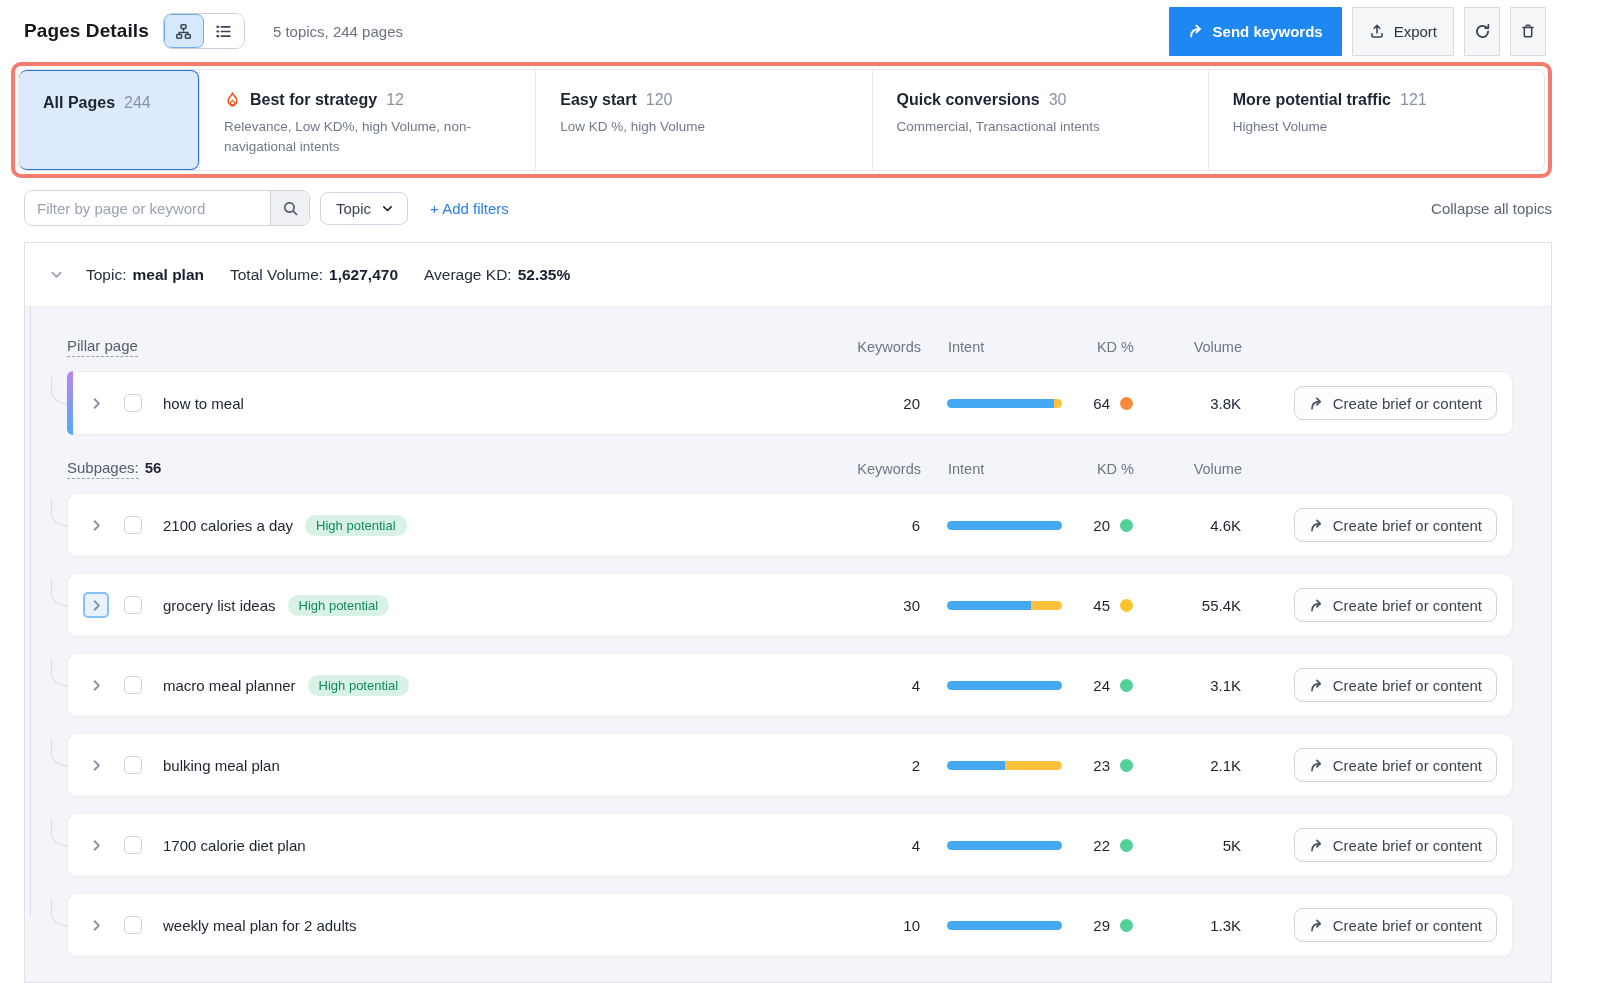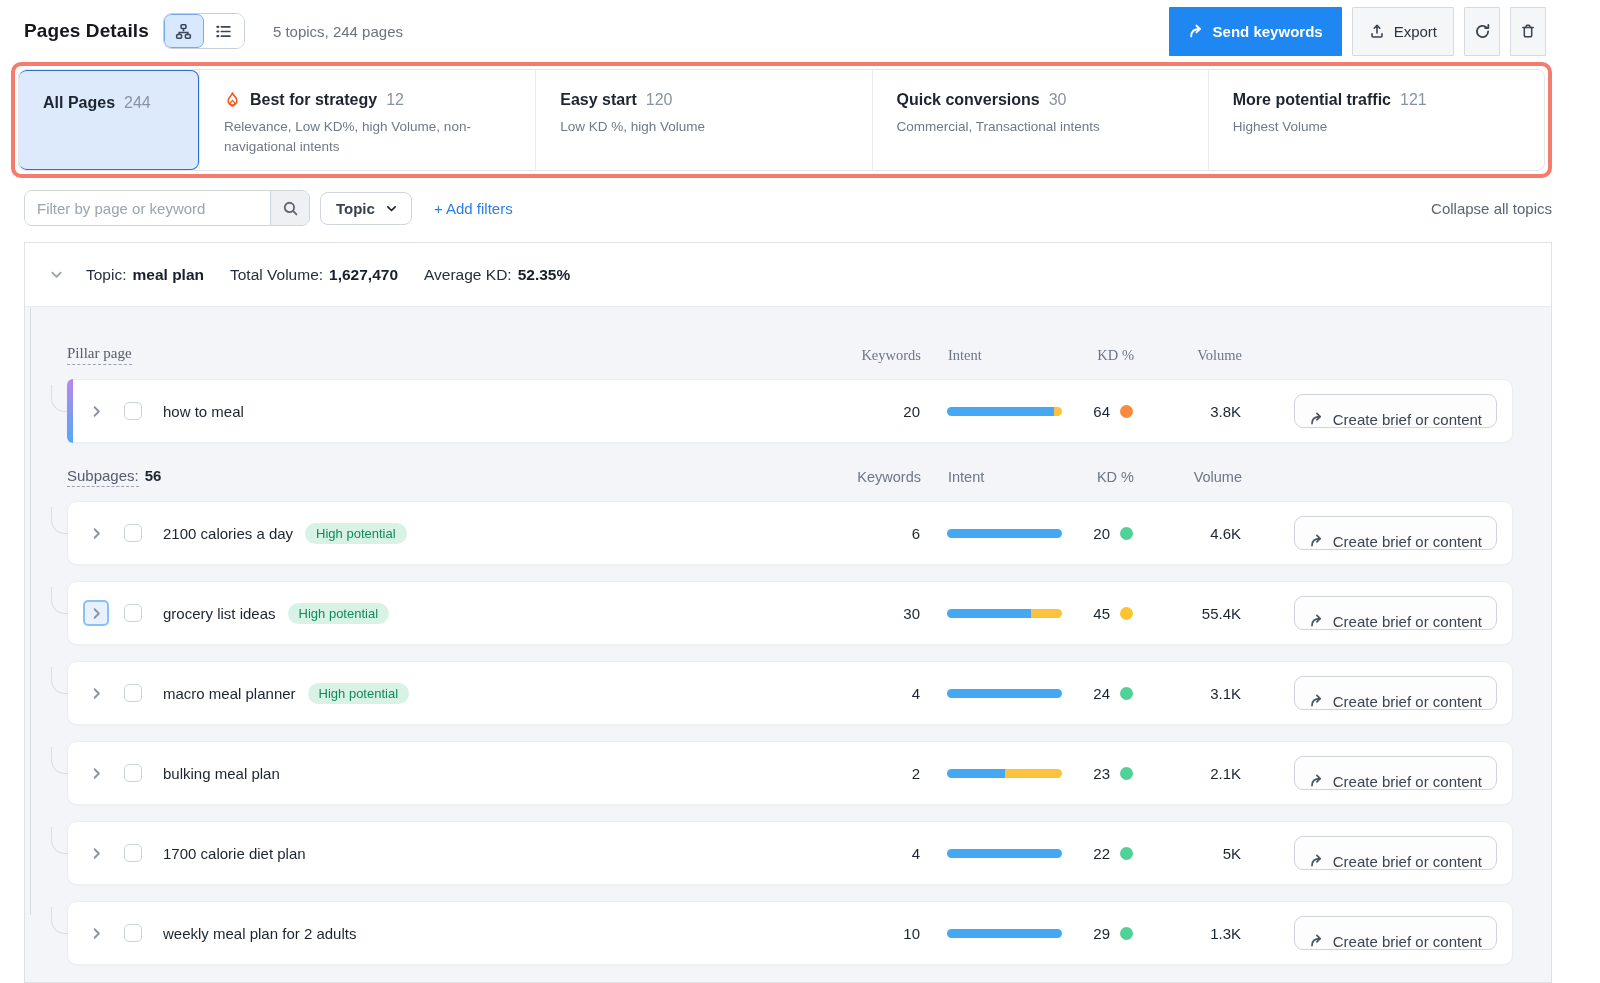--- a/index.html
+++ b/index.html
@@ -30,37 +30,37 @@
   .tab-title { font-size:16px; font-weight:700; color:#1d2530; }
   .tab-count { font-size:16px; color:#8a93a3; }
   .tab-desc { margin-top:8px; font-size:13.5px; line-height:1.5; color:#707988; max-width:290px; }
 
   
   .filter-row { display:flex; align-items:center; margin:12px 48px 0 24px; height:36px; }
   .search-box { display:flex; width:286px; height:36px; border:1px solid #cfd5dd; border-radius:8px; overflow:hidden; background:#fff; }
   .search-box input { flex:1; border:none; outline:none; padding:0 12px; font-size:15px; font-family:"Liberation Sans",sans-serif; color:#333b47; }
   .search-box input::placeholder { color:#9aa3b1; }
   .search-btn { width:39px; display:flex; align-items:center; justify-content:center; background:#eef0f3; border-left:1px solid #cfd5dd; cursor:pointer; }
-  .topic-dd { display:flex; align-items:center; gap:10px; height:33px; margin-left:10px; padding:0 13px 0 15px; border:1px solid #cfd5dd; border-radius:8px; background:#fff; font-size:15px; color:#39414e; cursor:pointer;font-weight:bold; }
+  .topic-dd { display:flex; align-items:center; gap:10px; height:33px; margin-left:10px; padding:0 13px 0 15px; border:1px solid #cfd5dd; border-radius:8px; background:#fff; font-size:15px; color:#39414e; cursor:pointer; }
   .add-filters { margin-left:22px; font-size:15px; font-weight:500; color:#2b7fe8; cursor:pointer; }
   .collapse-link { margin-left:auto; font-size:15px; color:#5b6472; cursor:pointer; }
 
   
   .panel { margin:16px 48px 0 24px; height:741px; border:1px solid #dfe3e9; border-radius:0; background:#fff; overflow:hidden; }
   .topic-head { display:flex; align-items:center; height:64px; padding:0 24px; border-bottom:1px solid #ecedf1; background:#fff; }
   .topic-head .chev-down { margin-right:22px; display:flex; }
   .th-group { display:flex; align-items:baseline; gap:6px; margin-right:26px; font-size:15.5px; color:#262f3d; }
   .th-group b { color:#16202e; font-weight:700; }
 
   .table-area { position:relative; height:677px; background:#f3f5f9; padding:20px 38px 20px 21px; }
   .trunk { position:absolute; left:5px; top:0; height:608px; width:0; border-left:1.5px solid #d9dde3; }
 
   .tgrid { display:grid; grid-template-columns:56px 34px 1fr 110px 142px 71px 108px 271px; align-items:center; }
   .section-head { height:24px; margin:0 0 12px 21px; }
-  .section-head.first { margin-top:16px;font-family:Liberation Serif, serif; }
+  .section-head.first { margin-top:8px; }
   .section-head.sub { margin-top:22px; }
   .sec-label { grid-column:1/4; display:flex; align-items:baseline; gap:6px; font-size:15px; color:#545d6b; }
   .dotted { border-bottom:1px dashed #9aa2af; padding-bottom:2px; }
   .sec-count { font-size:15px; color:#1c2430; font-weight:600; }
   .col-h { font-size:14.5px; color:#6d7684; text-align:right; }
   .col-h.intent-h { text-align:left; padding-left:27px; }
 
   .row { position:relative; height:64px; margin:0 0 16px 21px; background:#fff; border:1px solid #eceef2; border-radius:10px; box-shadow:0 1px 2px rgba(20,30,50,.03); }
   .row::before { content:""; position:absolute; left:-17px; top:calc(50% - 26px); width:16px; height:26px; border-left:1.5px solid #d9dde3; border-bottom:1.5px solid #d9dde3; border-bottom-left-radius:14px; }
   .accent { position:absolute; left:-1px; top:-1px; bottom:-1px; width:6px; border-radius:10px 0 0 10px; background:linear-gradient(180deg,#b987ea,#52a9f8); }
@@ -78,21 +78,21 @@
   .intent-cell { padding-left:27px; }
   .bar { display:flex; width:115px; height:9px; border-radius:5px; overflow:hidden; }
   .seg-blue { background:#45a8f2; height:100%; }
   .seg-yellow { background:#fdc13c; height:100%; }
   .kd-cell { justify-content:flex-end; gap:10px; font-size:15px; color:#1c2430; }
   .dot { width:13px; height:13px; border-radius:50%; }
   .dot.green { background:#4fd198; }
   .dot.orange { background:#fa8b3c; }
   .dot.yellow { background:#fcc52f; }
   .btn-cell { justify-content:flex-end; padding-right:15px; }
-  .brief-btn { display:flex; align-items:flex-start; gap:9px; height:28px; padding:16px 14px; border:1px solid #cfd4db; border-radius:9px; background:#fdfdfe; font-size:15px; color:#3c4452; font-family:"Liberation Sans",sans-serif; cursor:pointer; }
+  .brief-btn { display:flex; align-items:center; gap:9px; height:28px; padding:16px 14px; border:1px solid #cfd4db; border-radius:9px; background:#fdfdfe; font-size:15px; color:#3c4452; font-family:"Liberation Sans",sans-serif; cursor:pointer; }
 
   svg { display:block; }
 </style>
 </head>
 <body>
 
 <div class="page">
 
   <div class="topbar">
     <div class="page-title">Pages Details</div>

